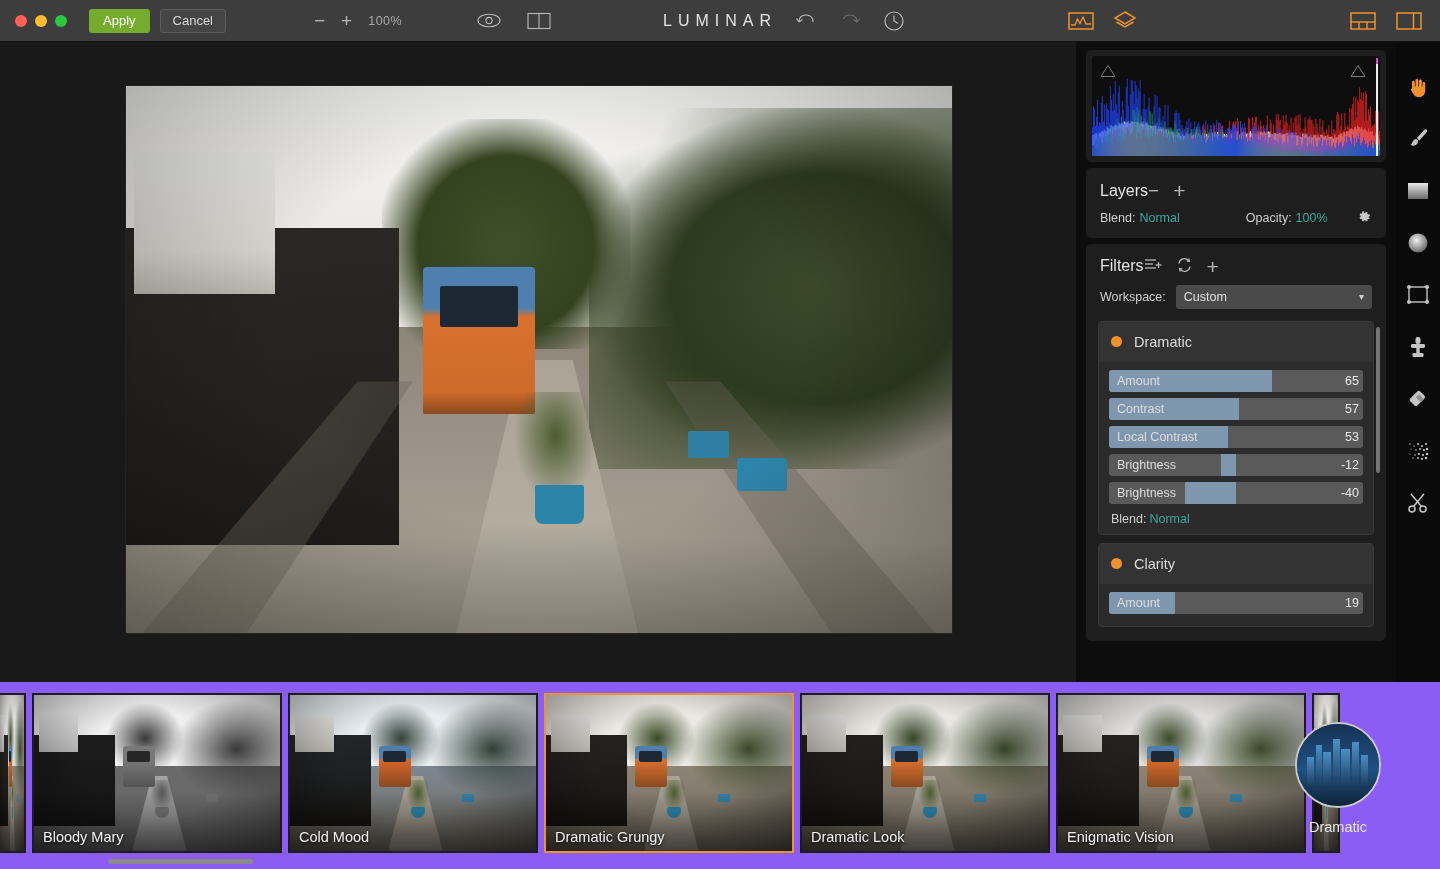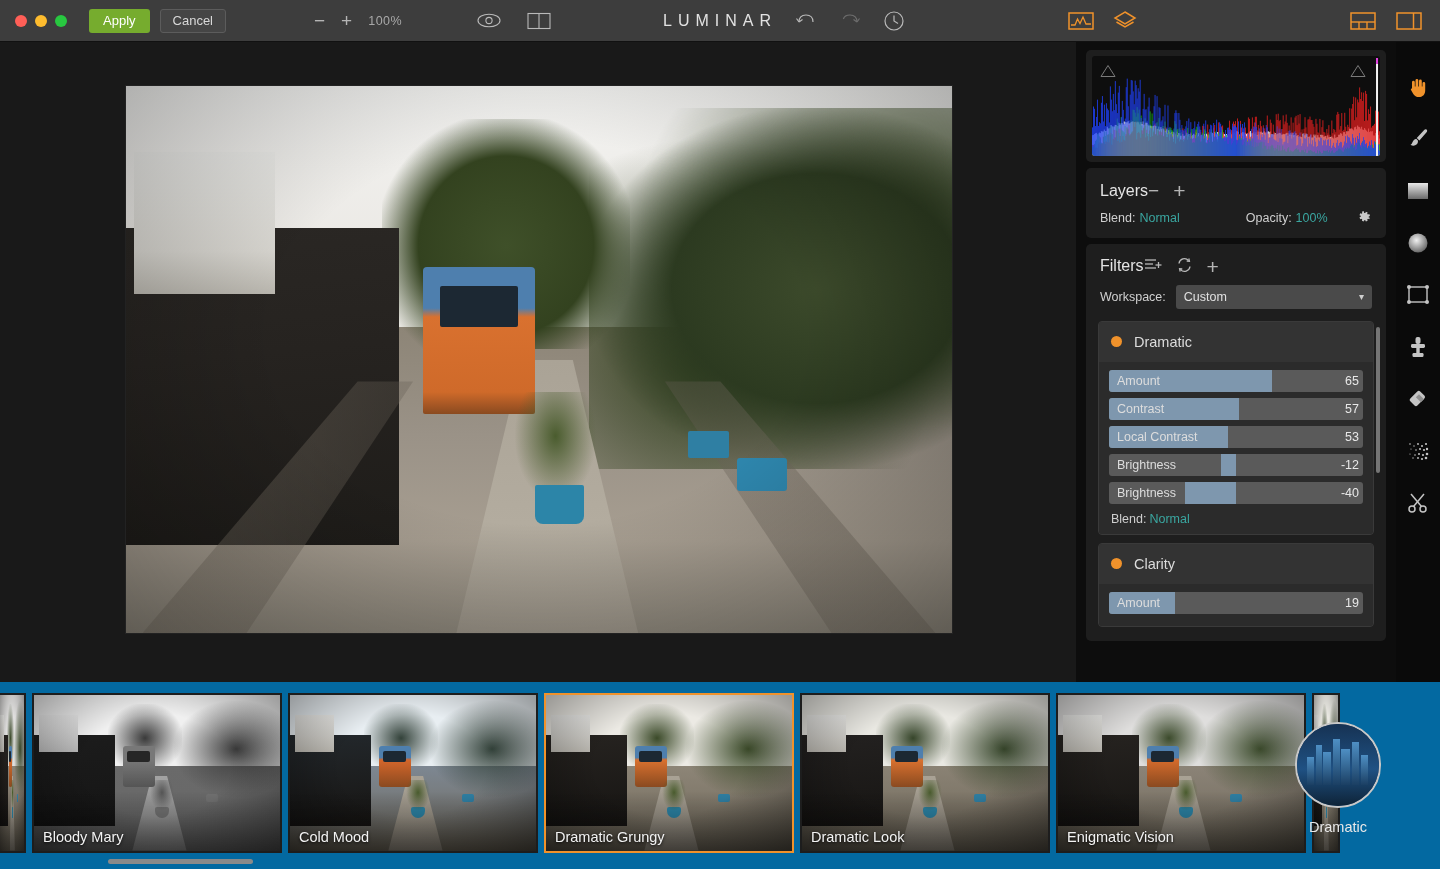--- a/index.html
+++ b/index.html
@@ -161,21 +161,21 @@
   .toolbar {
     position: absolute; left: 1396px; top: 42px; width: 44px; height: 640px;
     background: #0a0a0a; display: flex; flex-direction: column; align-items: center;
     padding-top: 28px; gap: 18px;
   }
   .tool { width: 34px; height: 34px; display: flex; align-items: center; justify-content: center; cursor: pointer; }
 
   
   .filmstrip {
     position: absolute; left: 0; top: 682px; width: 1440px; height: 187px;
-    background: #0369a1; overflow: hidden;
+    background: #8b5cf6; overflow: hidden;
   }
   .strip-inner { position: absolute; left: 0; top: 0; height: 174px; display: flex; align-items: center; gap: 0; }
   .preset { position: relative; width: 250px; height: 160px; margin: 7px 3px 0 3px; border: 2px solid #1d1d1d;
     overflow: hidden; cursor: pointer; flex: 0 0 auto; }
   .preset.sel { border-color: #f0922b; }
   .preset.partial { width: 28px; }
   .preset-label { position: absolute; left: 9px; bottom: 6px; color: #f2f2f2; font-size: 14.5px;
     text-shadow: 0 1px 3px rgba(0,0,0,.85); z-index: 3; }
   .pimg { position: absolute; inset: 0; }
 

